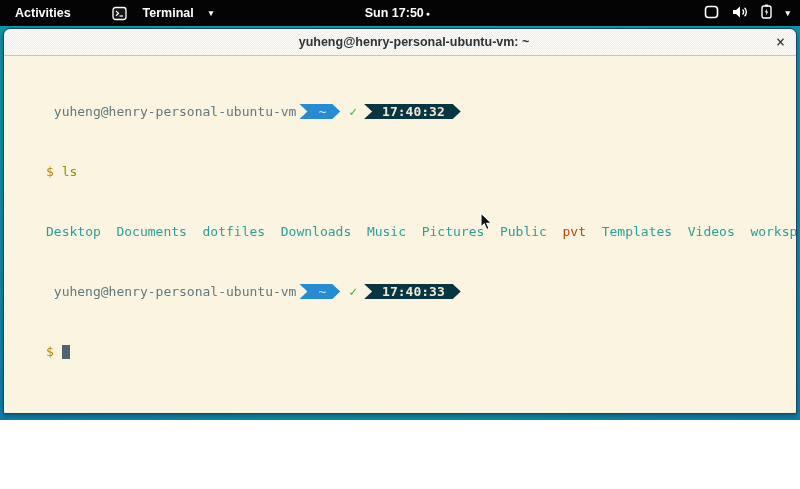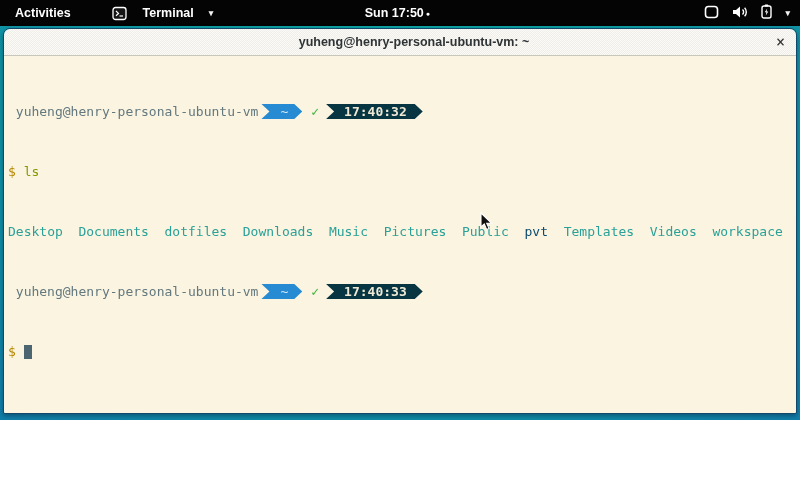--- a/index.html
+++ b/index.html
@@ -36,39 +36,39 @@
   .close-btn {
     position:absolute; right:11px; top:50%; transform:translateY(-50%);
     color:#333; font-size:15px; font-weight:400; line-height:1; cursor:default; font-family:"DejaVu Sans Mono",monospace;
   }
   
   .term {
     height:358px; background:#faf4e0; padding:3px 0 0 4px;
     font-family:"DejaVu Sans Mono", monospace; font-size:13px; line-height:15px;
     color:#5a7078; white-space:pre;
   }
-  .row { height:15px; }
+  .row { height:15px;margin-left:38px; }
   .host { color:#63787f; padding-left:1ch; }
   .pl { display:inline-block; height:15px; vertical-align:top; }
   .pl-blue {
     background:#268bd2; color:#cfe7f8; margin-left:3px;
     clip-path:polygon(0 0, calc(100% - 8px) 0, 100% 50%, calc(100% - 8px) 100%, 0 100%, 8px 50%);
     padding:0 14px 0 19px;
   }
   .pl-dark {
     background:#073642; color:#eee8d5; font-weight:700; margin-left:7px;
     clip-path:polygon(0 0, calc(100% - 8px) 0, 100% 50%, calc(100% - 8px) 100%, 0 100%, 8px 50%);
     padding:0 16px 0 18px;
   }
   .check { color:#3cb43c; font-weight:700; margin-left:9px; }
   .sym { color:#b58900; }
   .cmd { color:#859900; }
   .ls-row span { margin-right:2ch; }
   .ls-row .dir  { color:#2aa198; }
-  .ls-row .exec { color:#0c4a6e; }
+  .ls-row .exec { color:#c2410c; }
   .cursor-block { display:inline-block; width:8px; height:14px; background:#4d6570; vertical-align:text-bottom; margin-left:0; }
   .pointer { position:absolute; left:480px; top:212px; }
 </style>
 </head>
 <body>
 
 <div class="screen">
 
   <div class="topbar">
     <div class="activities">Activities</div>

